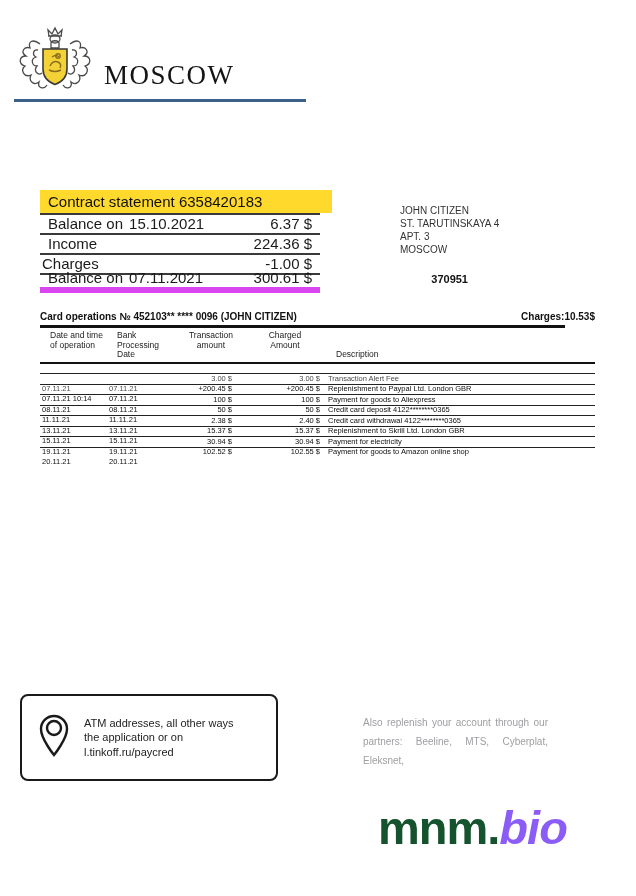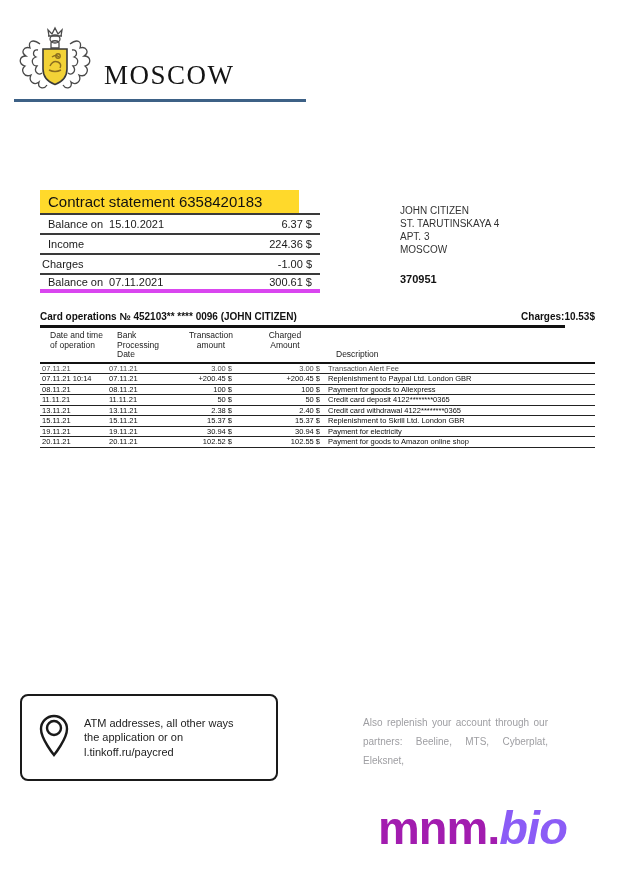--- a/index.html
+++ b/index.html
@@ -7,64 +7,64 @@
   body { font-family: "Liberation Sans", sans-serif; color: #1a1a1a; position: relative; overflow: hidden; }
 
   
   .crest { position: absolute; left: 14px; top: 26px; }
   .brand { position: absolute; left: 104px; top: 60px; font-family: "Liberation Serif", serif;
            font-size: 27px; letter-spacing: 1.5px; color: #141414; }
   .header-rule { position: absolute; left: 14px; top: 99px; width: 292px; height: 3px; background: #3d6186; }
 
   
   .statement { position: absolute; left: 40px; top: 190px; width: 280px; }
-  .statement-title { background: #ffd92b; width: 259px; height: 23px; line-height: 23px;
+  .statement-title { background: #ffd92b; width: 292px; height: 23px; line-height: 23px;
                      font-size: 15px; padding-left: 8px; color: #111; white-space: nowrap; }
-  .statement-row { height: 20px; line-height: 19px; font-size: 11px; border-top: 2px solid #3a3a3a;
-                   display: flex; justify-content: space-between; align-items: center; }
-  .statement-row:last-child { border-bottom: 4px solid #d946ef; }
+  .statement-row { height: 20px; line-height: 19px; font-size: 15px; border-top: 2px solid #3a3a3a;
+                   display: flex; justify-content: space-between; align-items: flex-end; }
+  .statement-row:last-child { border-bottom: 6px solid #d946ef; }
   .statement-row .lbl { padding-left: 8px; }
   .statement-row.no-indent .lbl { padding-left: 2px; }
   .statement-row .lbl .date { margin-left: 6px; }
   .statement-row .val { padding-right: 8px; }
 
   
   .recipient { position: absolute; left: 400px; top: 204px; font-size: 10px; line-height: 13px; color: #333; }
-  .recipient .postal { margin-top: 17px; font-weight: bold; font-size: 11px; color: #111; }
+  .recipient .postal { margin-top: 17px; font-weight: bold; font-size: 11px; color: #111; text-align: center; }
 
   
   .ops { position: absolute; left: 40px; top: 311px; width: 555px; }
   .ops-titlebar { display: flex; justify-content: space-between; font-size: 10px; font-weight: bold; color: #111; }
   .ops-thickline { margin-top: 3px; width: 525px; height: 3px; background: #121212; }
   .ops-grid { display: grid; grid-template-columns: 67px 70px 60px 88px 1fr; }
   .ops-head { font-size: 8.5px; line-height: 9.5px; color: #222; padding: 3px 0 2px 0;
               border-bottom: 2px solid #111; }
   .ops-head .c { display: block; padding-left: 8px; }
   .h-left { text-align: left; padding-left: 2px; }
   .h-center { text-align: center; }
   .h-desc { padding-left: 3px; align-self: end; }
   .ops-row { font-size: 7.5px; line-height: 10px; height: 10.5px; border-bottom: 1px solid #222;
              font-weight: normal; color: #0f0f0f; align-items: center; }
   .ops-row.muted { font-weight: normal; color: #4a4a4a; }
-  .c-date { padding-left: 2px; }
+  .c-date { padding-left: 2px; margin-top: 20px; }
   .c-amt { text-align: right; padding-right: 5px; }
   .c-desc { padding-left: 3px; white-space: nowrap; overflow: hidden; }
 
   
   .atm-box { position: absolute; left: 20px; top: 694px; width: 258px; height: 87px;
              border: 2px solid #1a1a1a; border-radius: 8px; display: flex; align-items: center; }
   .atm-pin { margin-left: 16px; flex: 0 0 auto; }
   .atm-text { margin-left: 14px; font-size: 11px; line-height: 14.5px; color: #222; }
 
   .partners { position: absolute; left: 363px; top: 713px; width: 185px; font-size: 10px;
               line-height: 19px; color: #9e9ea2; text-align: justify; text-align-last: justify; }
 
   .watermark { position: absolute; left: 378px; top: 800px; font-size: 47px; font-weight: bold;
                letter-spacing: -1px; white-space: nowrap; }
-  .watermark .wm-primary { color: #a21caf; }
+  .watermark .wm-primary { color: #14532d; }
   .watermark .wm-secondary { color: #8b5cf6; font-style: italic; margin-top: 23px; }
 </style>
 </head>
 <body>
 
 <div class="crest">
   <svg width="82" height="70" viewBox="0 0 82 70">
     <g fill="none" stroke="#4a4a4a" stroke-width="1.3">
 
       <path d="M26 18 C18 12 14 16 16 22 C10 20 6 26 12 30 C5 30 4 38 11 40 C6 44 10 52 17 49 C14 55 20 60 25 56 C23 62 30 64 33 59"></path>

